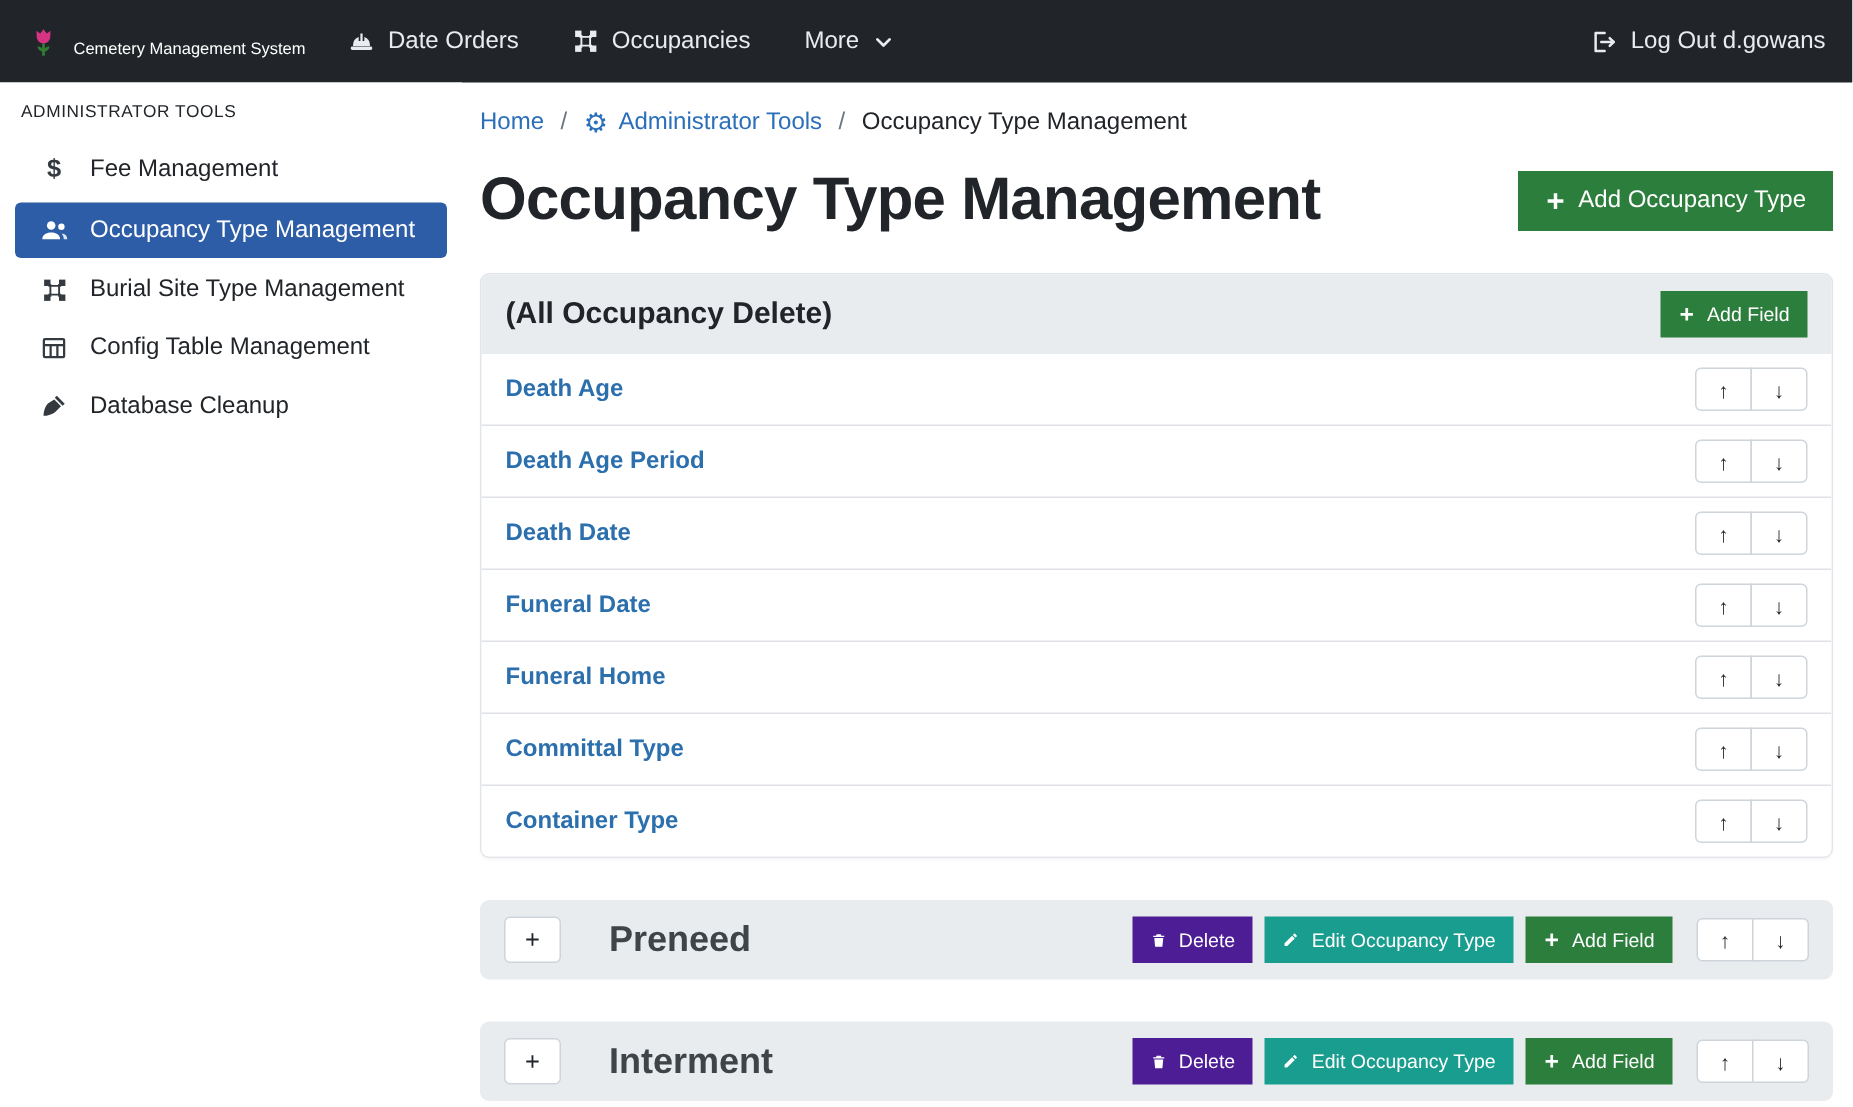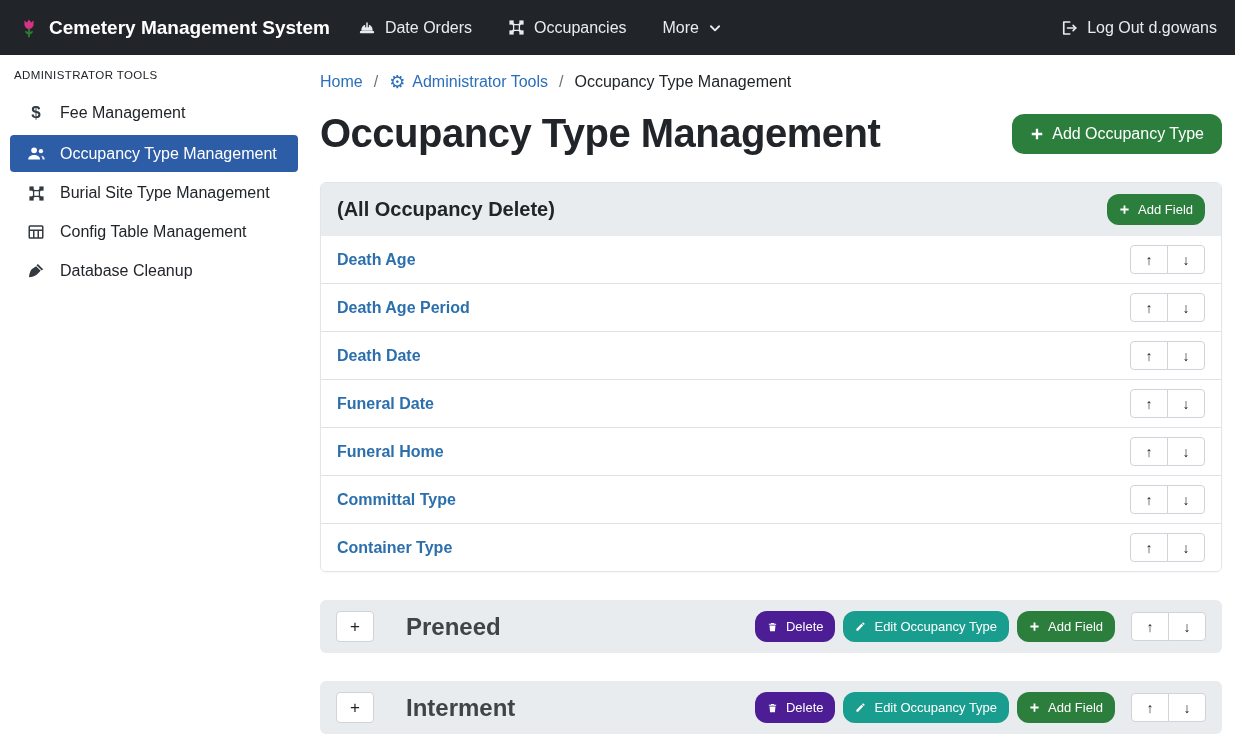--- a/index.html
+++ b/index.html
@@ -8,21 +8,21 @@
     width:1235px; height:738px; overflow:hidden;
     background:#ffffff;
     font-family:"Liberation Sans", sans-serif;
     color:#212529;
   }
   
   .navbar {
     height:55px; background:#212529; display:flex; align-items:center;
     padding:0 18px; color:#fff;
   }
-  .brand { display:flex; align-items:flex-end; gap:9px; font-weight:700; font-size:19px; color:#fff; cursor:pointer; }
+  .brand { display:flex; align-items:flex-end; gap:9px; font-weight:400; font-size:11px; color:#fff; cursor:pointer; }
   .nav-links { display:flex; align-items:center; margin-left:28px; gap:36px; }
   .nav-item { display:flex; align-items:center; gap:9px; color:#e9ecef; font-size:16px; cursor:pointer; }
   .nav-item .ic, .brand .ic { display:flex; align-items:center; }
   .nav-right { margin-left:auto; }
   
   .sidebar {
     position:absolute; top:55px; left:0; bottom:0; width:308px;
     background:#fff; padding-top:10px;
   }
   .side-head { font-size:11.5px; letter-spacing:.4px; color:#212529; padding:4px 14px 10px; }
@@ -36,21 +36,21 @@
   
   .main { margin-left:308px; padding:18px 13px 0 12px; }
   .breadcrumb { display:flex; align-items:center; gap:11px; font-size:16px; }
   .crumb-link { color:#2b6fbb; display:flex; align-items:center; gap:7px; cursor:pointer; }
   .crumb-current { color:#212529; }
   .sep { color:#6c757d; }
   .gear-glyph { font-size:18px; line-height:1; }
   .title-row { display:flex; justify-content:space-between; align-items:center; margin:20px 0 26px; }
   .page-title { font-size:40px; font-weight:600; letter-spacing:-.5px; color:#212529; }
   
-  .btn { display:inline-flex; align-items:center; gap:8px; border:none; border-radius:12px; color:#fff; cursor:pointer; font-family:inherit; }
+  .btn { display:inline-flex; align-items:center; gap:8px; border:none; border-radius:0; color:#fff; cursor:pointer; font-family:inherit; }
   .btn .ic { display:flex; align-items:center; }
   .btn-green { background:#2c7e3c; }
   .btn-red   { background:#4c1d95;text-align:right; }
   .btn-teal  { background:#199d8e; }
   .btn-lg { font-size:16px; padding:11px 18px; }
   .btn-sm { font-size:13px; padding:8px 12px; }
   
   .card { border:1px solid #e1e5e9; border-radius:6px; overflow:hidden; box-shadow:0 1px 2px rgba(0,0,0,.04); }
   .card-head { background:#e9ecef; padding:11px 16px; display:flex; justify-content:space-between; align-items:center; }
   .card-title { font-size:20px; font-weight:600; color:#212529; }

